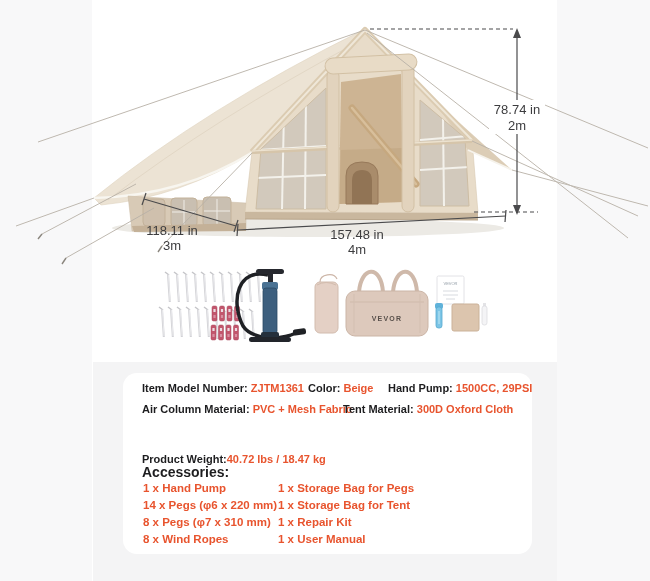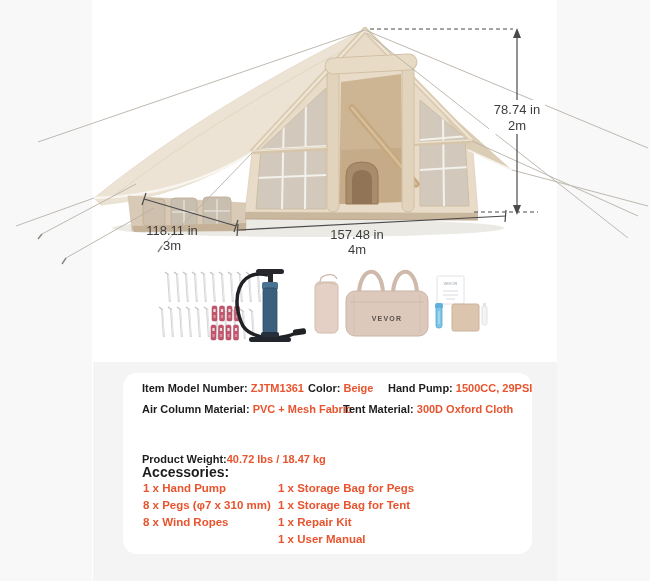--- a/index.html
+++ b/index.html
@@ -280,20 +280,21 @@
 
 
       <div class="spec-row" style="top:80px">
         <span class="pair" style="left:0"><span class="lbl">Product Weight:</span><span class="val">40.72 lbs / 18.47 kg</span></span>
       </div>
 
       <div class="acc-heading">Accessories:</div>
 
       <div class="acc-col" id="acc-col-left">
         <div>1 x Hand Pump</div>
+        <div>14 x Pegs (φ6 x 220 mm)</div>
         <div>8 x Pegs (φ7 x 310 mm)</div>
         <div>8 x Wind Ropes</div>
       </div>
 
       <div class="acc-col" id="acc-col-right">
         <div>1 x Storage Bag for Pegs</div>
         <div>1 x Storage Bag for Tent</div>
         <div>1 x Repair Kit</div>
         <div>1 x User Manual</div>
       </div>

